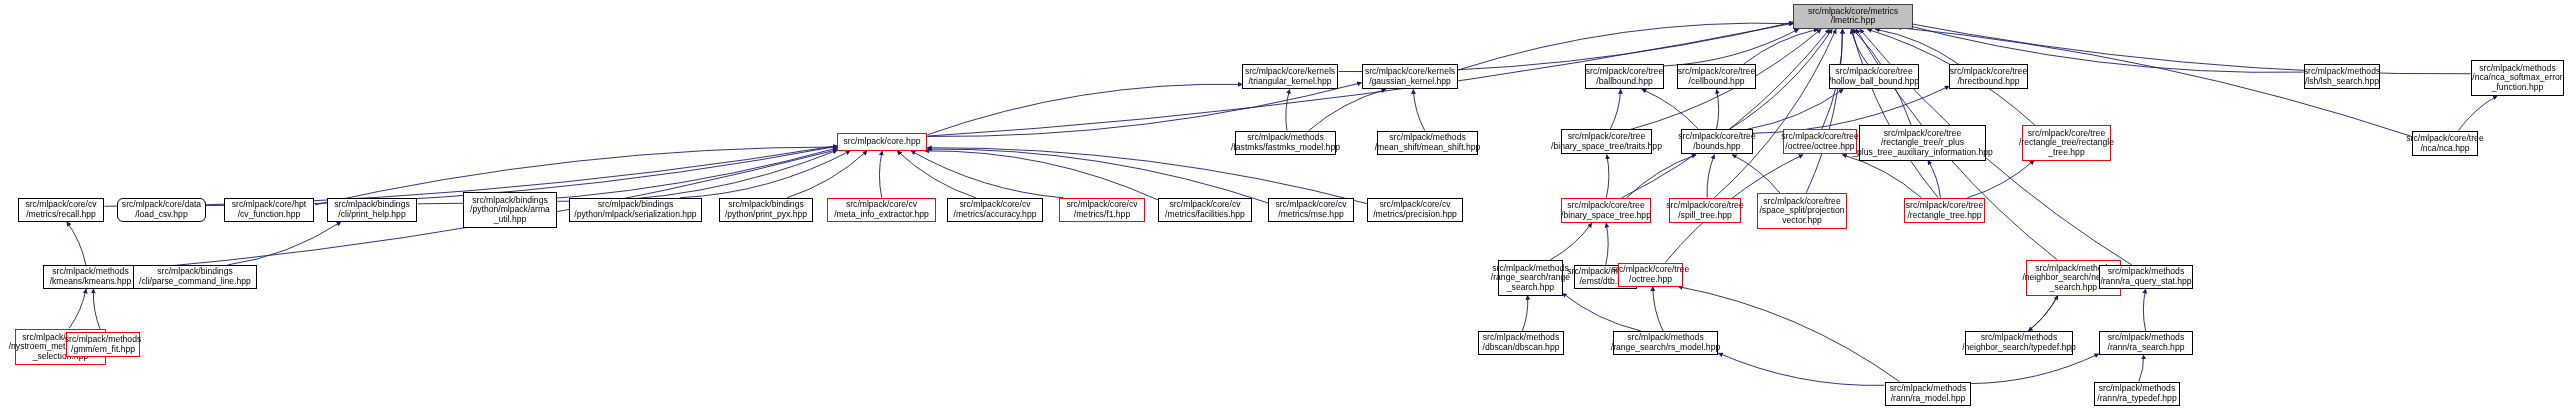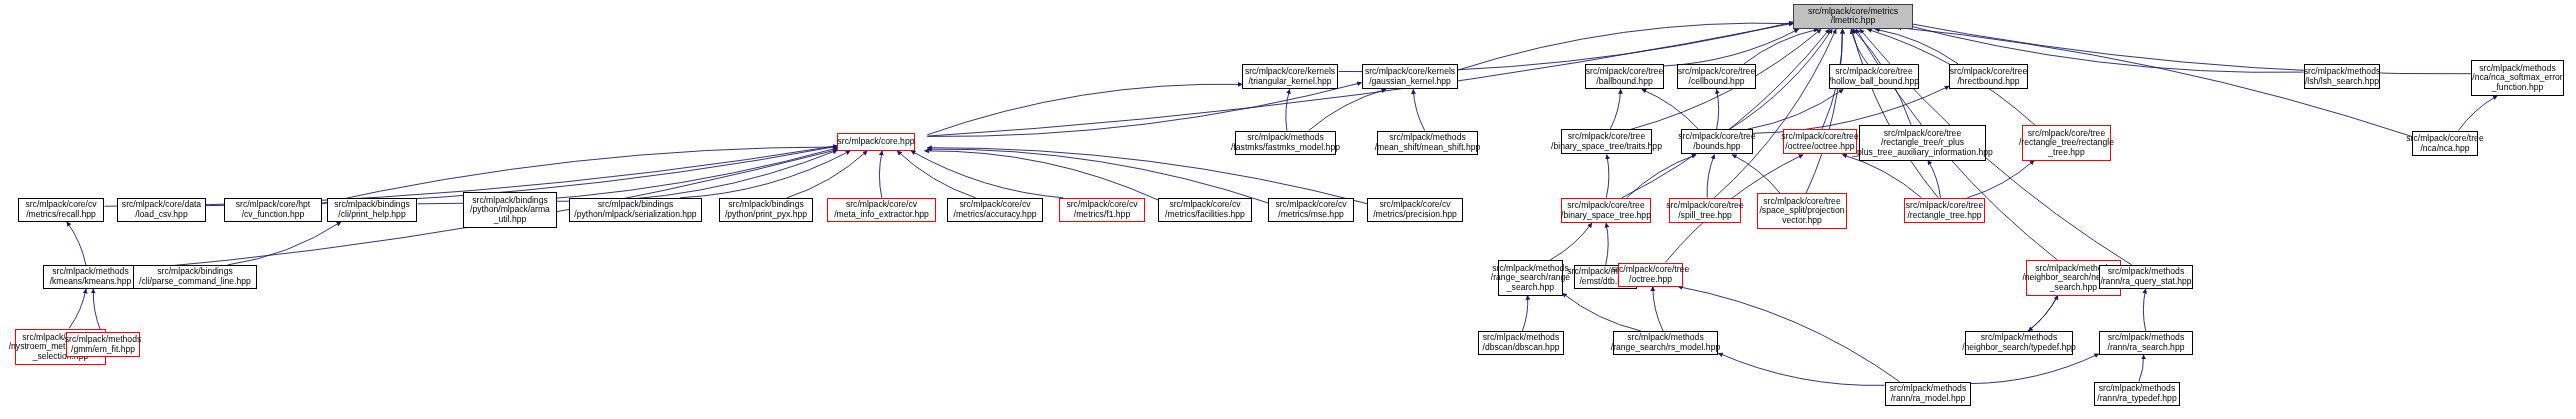--- a/index.html
+++ b/index.html
@@ -111,40 +111,40 @@
 /hrectbound.hpp</div>
       <div class="node" style="left: 2304px; top: 64px; width: 76px; height: 25px;">src/mlpack/methods
 /lsh/lsh_search.hpp</div>
       <div class="node" style="left: 2471px; top: 60px; width: 93px; height: 36px;">src/mlpack/methods
 /nca/nca_softmax_error
 _function.hpp</div>
       <div class="node" style="left: 1235px; top: 131px; width: 101px; height: 24px;">src/mlpack/methods
 /fastmks/fastmks_model.hpp</div>
       <div class="node" style="left: 1377px; top: 131px; width: 101px; height: 24px;">src/mlpack/methods
 /mean_shift/mean_shift.hpp</div>
-      <div class="node red" style="left: 837px; top: 133px; width: 78px; height: 18px;">src/mlpack/core.hpp</div>
+      <div class="node red" style="left: 837px; top: 133px; width: 90px; height: 18px;">src/mlpack/core.hpp</div>
       <div class="node" style="left: 1561px; top: 129px; width: 91px; height: 25px;">src/mlpack/core/tree
 /binary_space_tree/traits.hpp</div>
       <div class="node" style="left: 1681px; top: 129px; width: 72px; height: 25px;">src/mlpack/core/tree
 /bounds.hpp</div>
       <div class="node red" style="left: 1783px; top: 129px; width: 74px; height: 25px;">src/mlpack/core/tree
 /octree/octree.hpp</div>
       <div class="node" style="left: 1859px; top: 125px; width: 127px; height: 36px;">src/mlpack/core/tree
 /rectangle_tree/r_plus
 _plus_tree_auxiliary_information.hpp</div>
       <div class="node red" style="left: 2022px; top: 125px; width: 89px; height: 36px;">src/mlpack/core/tree
 /rectangle_tree/rectangle
 _tree.hpp</div>
       <div class="node" style="left: 2412px; top: 131px; width: 66px; height: 25px;">src/mlpack/core/tree
 /nca/nca.hpp</div>
       <div class="node" style="left: 18px; top: 198px; width: 86px; height: 24px;">src/mlpack/core/cv
 /metrics/recall.hpp</div>
-      <div class="node" style="left: 117px; top: 198px; width: 89px; height: 24px;">src/mlpack/core/data
+      <div class="node" style="left: 117px; top: 198px; width: 89px; height: 24px; border-radius: 6px;">src/mlpack/core/data
 /load_csv.hpp</div>
-      <div class="node" style="left: 224px; top: 198px; width: 98px; height: 24px;">src/mlpack/core/hpt
+      <div class="node" style="left: 224px; top: 198px; width: 90px; height: 24px;">src/mlpack/core/hpt
 /cv_function.hpp</div>
       <div class="node" style="left: 327px; top: 198px; width: 90px; height: 24px;">src/mlpack/bindings
 /cli/print_help.hpp</div>
       <div class="node" style="left: 463px; top: 192px; width: 94px; height: 36px;">src/mlpack/bindings
 /python/mlpack/arma
 _util.hpp</div>
       <div class="node" style="left: 569px; top: 198px; width: 133px; height: 24px;">src/mlpack/bindings
 /python/mlpack/serialization.hpp</div>
       <div class="node" style="left: 719px; top: 198px; width: 94px; height: 24px;">src/mlpack/bindings
 /python/print_pyx.hpp</div>

